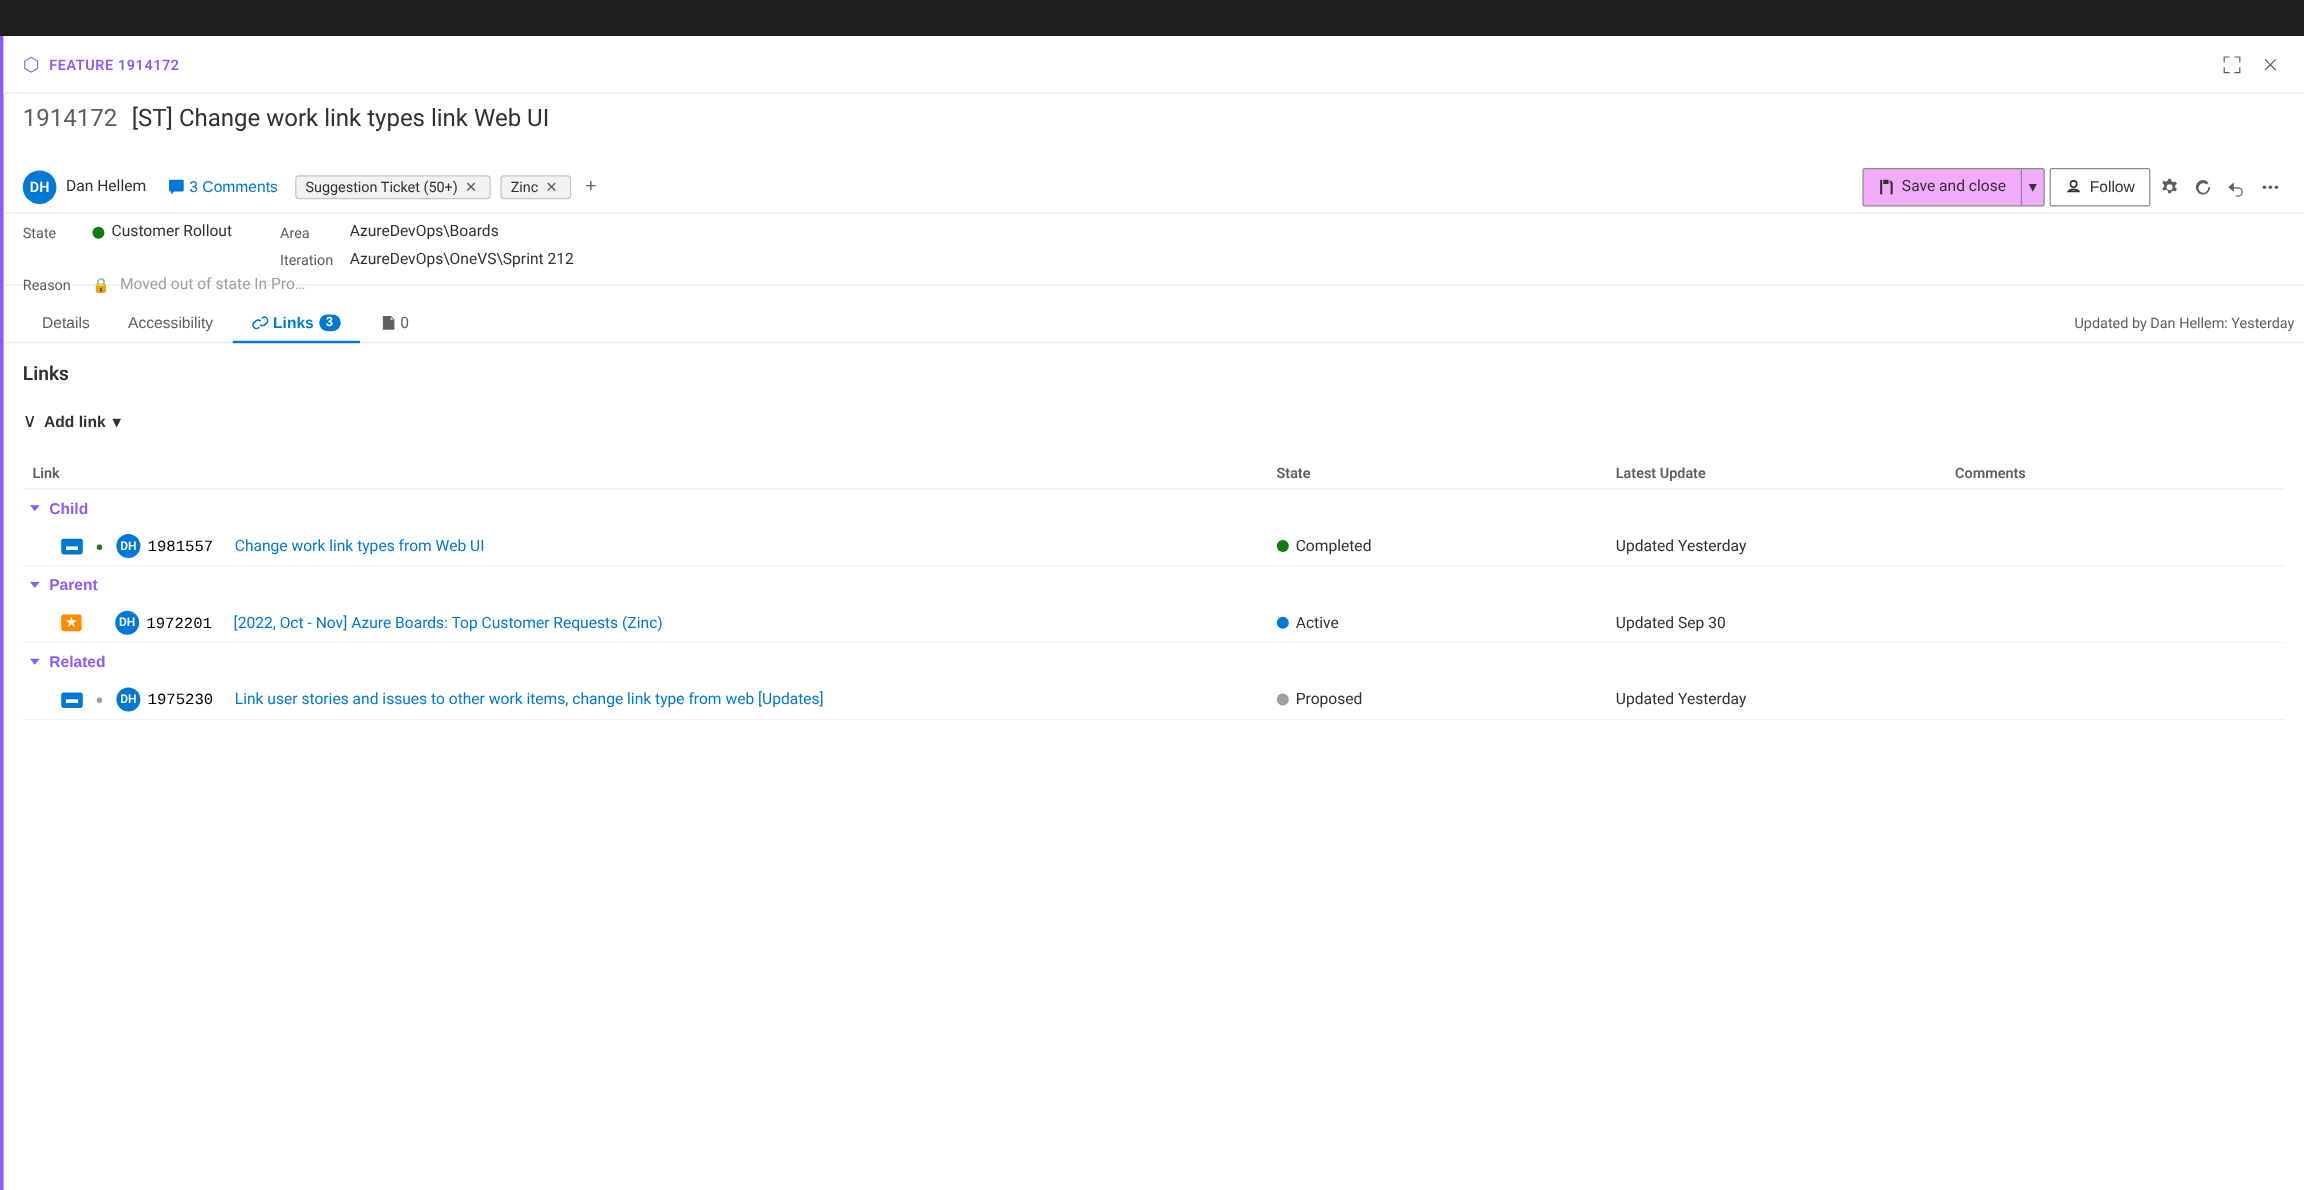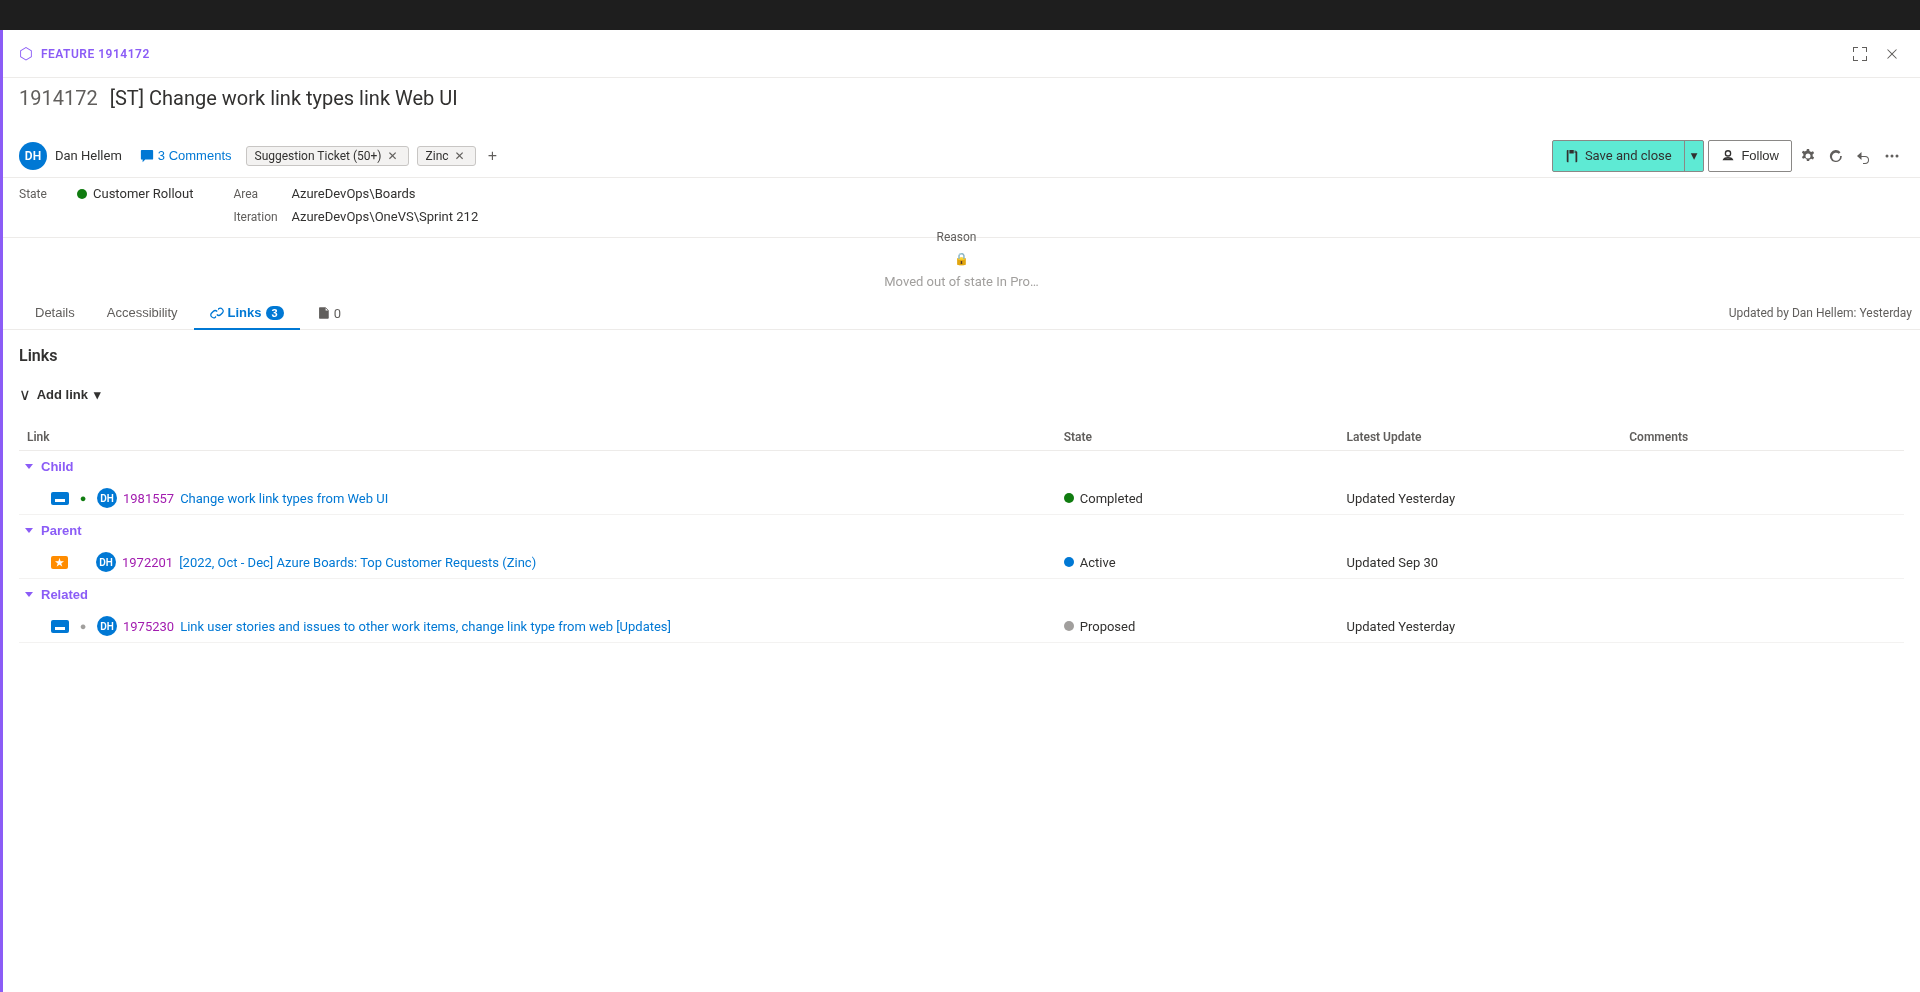--- a/index.html
+++ b/index.html
@@ -167,21 +167,21 @@
     .toolbar-right {
       margin-left: auto;
       display: flex;
       align-items: center;
       gap: 4px;
     }
 
     .save-close-btn {
       display: flex;
       align-items: center;
-      background: #5eead4;
+      background: #f0abfc;
       border: 1px solid #8a8886;
       border-radius: 2px;
       cursor: pointer;
       height: 32px;
     }
 
     .save-close-main {
       display: flex;
       align-items: center;
       gap: 6px;
@@ -404,23 +404,24 @@
       font-size: 13px;
       font-weight: 600;
       color: #8b5cf6;
     }
 
     .link-item-row td {
       border-bottom: 1px solid #f3f2f1;
     }
 
     .link-id {
-      color: #a21caf;
-      font-size: 13px;
-      margin-right: 0;
+      color: #000000;
+      font-size: 13px;
+      margin-right: 12px;
+      font-family: Liberation Mono, monospace;
     }
 
     .link-title {
       color: #0078d4;
       text-decoration: none;
       cursor: pointer;
     }
 
     .state-cell {
       display: flex;
@@ -561,21 +562,21 @@
         </div>
         <div class="field-group">
           <span class="field-label" style="min-width:50px;">Iteration</span>
           <div class="field-value" style="cursor:pointer">
             <span>AzureDevOps\OneVS\Sprint 212</span>
           </div>
         </div>
       </div>
     </div>
 
-    <div style="display:flex; align-items:center; gap:8px; padding: 0 16px 8px 16px; margin-top:-8px;flex-direction:column;">
+    <div style="display:flex; align-items:center; gap:8px; padding: 0 16px 8px 16px; margin-top:-8px;">
       <span class="field-label">Reason</span>
       <span class="lock-icon">🔒</span>
       <span class="field-value-muted">Moved out of state In Pro…</span>
     </div>
   </div>
 
   <div class="tab-row">
     <button class="tab">
       <span>Details</span>
     </button>
@@ -665,21 +666,21 @@
     </button>
   </td>
           </tr>
           <tr class="link-item-row">
       <td>
         <div style="display:flex;align-items:center;gap:6px;padding-left:24px;">
           <span style="background: rgb(255, 140, 0); color: rgb(255, 255, 255); padding: 1px 4px; font-size: 10px; font-weight: 700; border-radius: 2px;">★</span>
           <span style="color: rgb(96, 94, 92); width: 16px; height: 16px; display: flex; align-items: center; justify-content: center; font-size: 11px;"></span>
           <div class="avatar-small">DH</div>
           <span class="link-id">1972201</span>
-          <a class="link-title">[2022, Oct - Dec] Azure Boards: Top Customer Requests (Zinc)</a>
+          <a class="link-title">[2022, Oct - Nov] Azure Boards: Top Customer Requests (Zinc)</a>
         </div>
       </td>
       <td>
         <div class="state-cell">
           <div class="status-dot" style="background:#0078d4;"></div>
           <span>Active</span>
         </div>
       </td>
       <td>Updated Sep 30</td>
       <td></td>

